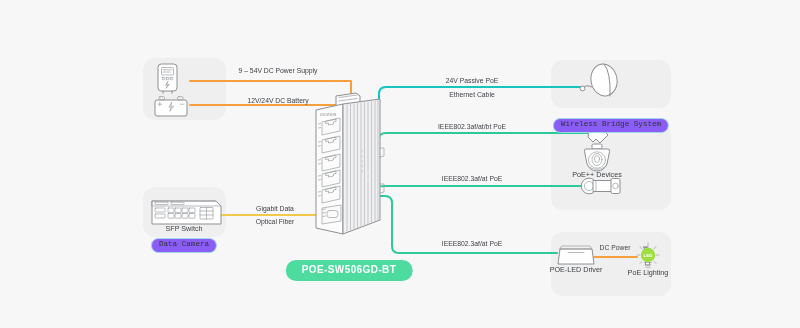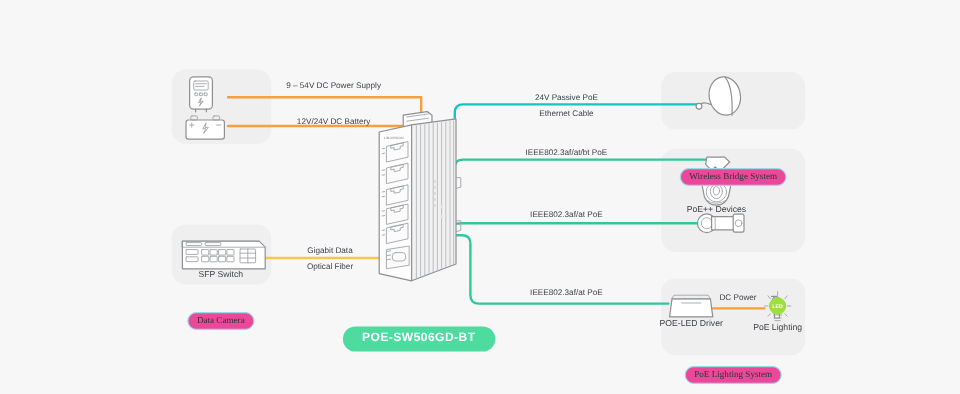--- a/index.html
+++ b/index.html
@@ -27,30 +27,29 @@
   .dev-side{fill:#f1f1f2;stroke:#8d8f93;stroke-width:1;stroke-linejoin:round;}
   .rib{stroke:#b9bbbe;stroke-width:.8;}
   .lbl-c{font-size:6.8px;fill:#3c3f43;text-anchor:middle;font-family:"Liberation Sans",sans-serif;}
   .cap{font-size:7.2px;fill:#3c3f43;text-anchor:middle;font-family:"Liberation Sans",sans-serif;}
   .brand{font-size:2.6px;fill:#74777b;font-family:"Liberation Sans",sans-serif;letter-spacing:.15px;}
   .ledtxt{font-size:4.4px;fill:#ffffff;text-anchor:middle;font-weight:bold;font-family:"Liberation Sans",sans-serif;}
 
   .badge{
     position:absolute;
     border:1px solid #9bd9e6;
-    background:#ec4899;
+    background:#8b5cf6;
     border-radius:9px;
     font-size:7.6px;
     color:#2f3337;
     padding:2px 7px 3px 7px;
     white-space:nowrap;
     line-height:1;
     transform:translateX(-50%);
-    font-family:Liberation Serif, serif;
-    margin-top:22px;
+    font-family:Liberation Mono, monospace;
   }
   .product-badge{
     position:absolute;
     background:#4ddba0;
     color:#ffffff;
     border-radius:12px;
     font-size:10px;
     font-weight:bold;
     letter-spacing:.4px;
     padding:5px 16px 6px 16px;
@@ -276,17 +275,16 @@
   <text class="lbl-c" x="615" y="250">DC Power</text>
   <text class="cap" x="648" y="275">PoE Lighting</text>
 
 </svg>
 
 <div class="badge" style="left:184px;top:238px;">Data Camera</div>
 
 <div class="badge" style="left:611px;top:118px;">Wireless Bridge System</div>
 
 
-<div class="badge" style="left:611px;top:283px;">PoE Lighting System</div>
-
-<div class="product-badge" style="left:349px;top:272px;">POE-SW506GD-BT</div>
+
+<div class="product-badge" style="left:349px;top:260px;">POE-SW506GD-BT</div>
 
 </div>
 
 </body></html>

